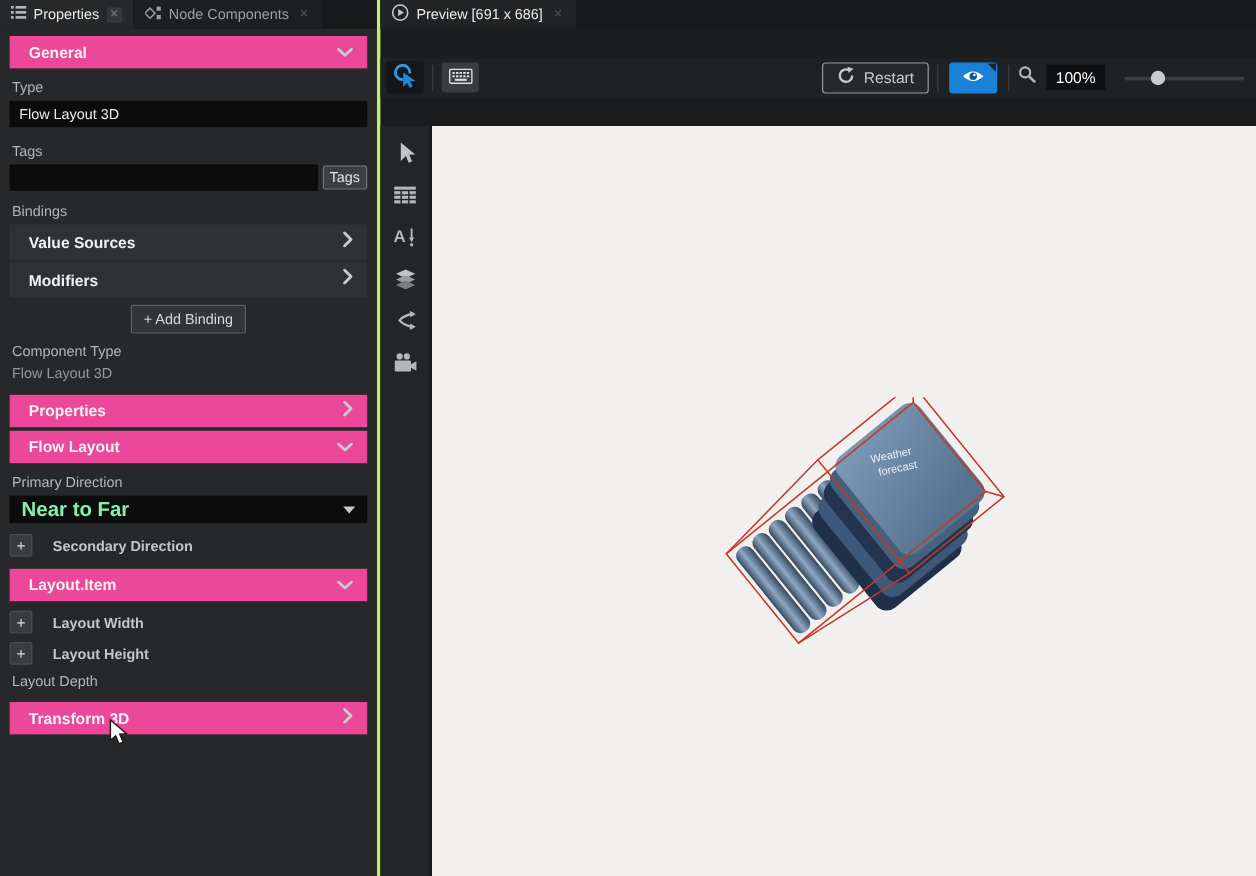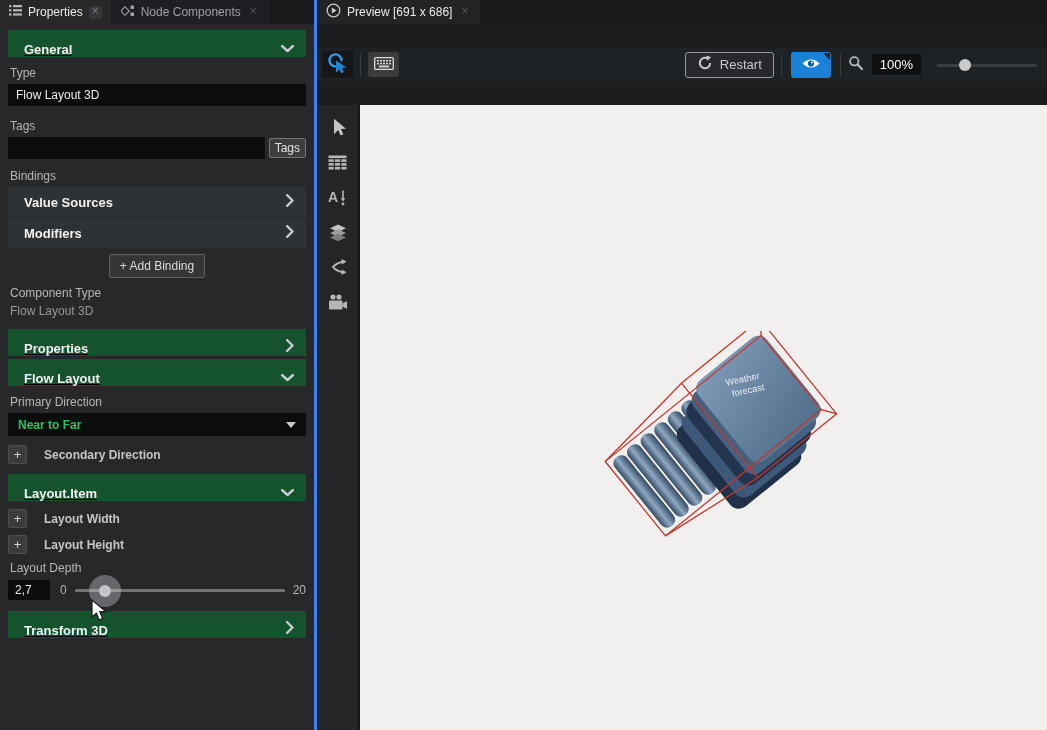--- a/index.html
+++ b/index.html
@@ -2,33 +2,33 @@
 <html><head>
 <meta charset="utf-8">
 <style>
   * { box-sizing: border-box; margin: 0; padding: 0; }
   html,body { width:1047px; height:730px; overflow:hidden; background:#1a1c1e;
     font-family:"Liberation Sans", sans-serif; }
   .app { width:1047px; height:730px; display:flex; }
 
   
   .left-panel { width:317px; display:flex; flex-direction:column;
-    border-right:3px solid #3b82f6; }
+    border-right:3px solid #bef264; }
   .tabbar { height:24px; background:#18191b; display:flex; align-items:stretch; flex:none; }
   .tab { display:flex; align-items:center; gap:6px; padding:0 9px; font-size:12px;
     color:#9ea0a2; background:#1d1f22; margin-right:1px; cursor:default; }
   .tab.active { background:#26282a; color:#ececec; }
   .tab .close { font-size:12px; line-height:11px; color:#7a7c7e; background:#35373a;
     border-radius:2px; width:13px; height:13px; text-align:center; }
   .tab.inactive .close { background:transparent; color:#55575a; }
 
   .panel-content { flex:1; background:#26282a; padding:4px 8px 0 8px; position:relative; }
 
-  .section-header { height:27px; background:#14532d; display:flex; align-items:flex-end;
-    justify-content:space-between; padding:0 12px 0 16px; margin-top:2px;text-decoration:underline; }
+  .section-header { height:27px; background:#ec4899; display:flex; align-items:center;
+    justify-content:space-between; padding:0 12px 0 16px; margin-top:2px; }
   .section-header .title { font-size:13px; font-weight:bold; color:#f2f2f2; }
 
   .field-label { font-size:12px; color:#b4b6b8; margin:9px 0 4px 2px; }
   .text-input { width:100%; height:22px; background:#0c0c0c; border:none; color:#ececec;
     font-size:12px; padding:0 8px; font-family:"Liberation Sans", sans-serif; }
   .tags-row { display:flex; align-items:center; gap:4px; }
   .tags-row .text-input { flex:1; }
   .small-btn { background:#3c3e40; border:1px solid #737577; border-radius:2px;
     color:#e2e4e6; font-size:12px; padding:3px 5px; line-height:1;
     font-family:"Liberation Sans", sans-serif; }
@@ -38,21 +38,21 @@
   .binding-row .title { font-size:13px; font-weight:bold; color:#f2f2f2; }
 
   .add-binding { display:block; margin:6px auto 0 auto; background:#333537;
     border:1px solid #5d5f61; border-radius:2px; color:#d8dadc; font-size:12px;
     padding:4px 10px; font-family:"Liberation Sans", sans-serif; }
 
   .ct-value { font-size:12px; color:#96989a; margin:3px 0 0 2px; }
 
   .dropdown { height:23px; background:#0c0c0c; display:flex; align-items:center;
     justify-content:space-between; padding:0 10px; margin-top:4px; }
-  .dropdown .val { font-size:12px; font-weight:bold; color:#22c55e; }
+  .dropdown .val { font-size:17px; font-weight:bold; color:#86efac; }
   .caret-down { width:0; height:0; border-left:5px solid transparent;
     border-right:5px solid transparent; border-top:6px solid #c8cacc; }
 
   .plus-row { display:flex; align-items:center; margin-top:9px; }
   .plus-btn { width:19px; height:19px; background:#3a3c3e; border:1px solid #4c4e50;
     border-radius:2px; color:#d8dadc; display:flex; align-items:center;
     justify-content:center; font-size:13px; line-height:1; flex:none; }
   .plus-row .lbl { font-size:12px; color:#c4c6c8; margin-left:17px;font-weight:bold; }
 
   .slider-row { display:flex; align-items:center; margin-top:4px; height:22px; position:relative; }
@@ -221,30 +221,20 @@
       <div class="plus-row" style="margin-top:8px">
         <button class="plus-btn">+</button>
         <span class="lbl">Layout Width</span>
       </div>
       <div class="plus-row" style="margin-top:7px">
         <button class="plus-btn">+</button>
         <span class="lbl">Layout Height</span>
       </div>
 
       <div class="field-label" style="margin-top:7px">Layout Depth</div>
-      <div class="slider-row">
-        <div class="val-box">2,7</div>
-        <span class="minmax" style="margin-left:10px">0</span>
-        <div class="track-wrap">
-          <div class="track"></div>
-          <div class="halo"></div>
-          <div class="thumb"></div>
-        </div>
-        <span class="minmax">20</span>
-      </div>
 
       <div class="section-header" style="margin-top:10px">
         <span class="title">Transform 3D</span>
         <span>
           <svg width="8" height="13" viewBox="0 0 8 13">
               <polyline points="1,1 6.5,6.5 1,12" fill="none" stroke="#c8cacc" stroke-width="2.4" stroke-linecap="round" stroke-linejoin="round"></polyline>
             </svg>
         </span>
       </div>
 

